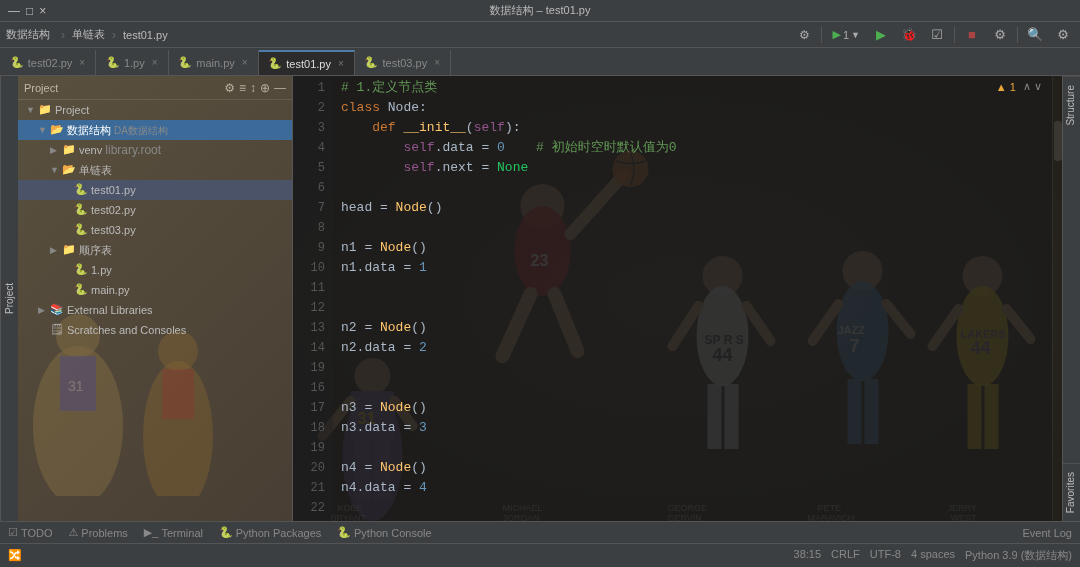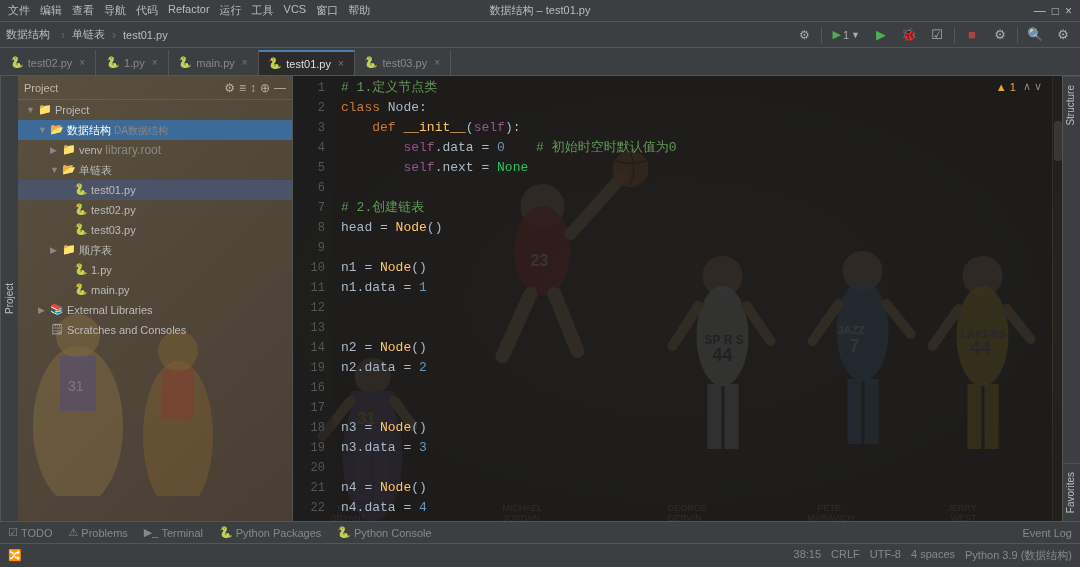--- a/index.html
+++ b/index.html
@@ -286,33 +286,20 @@
       z-index: 10;
       display: flex;
       align-items: center;
       gap: 3px;
     }
   </style>
 </head>
 <body>
 
 <div id="title-bar">
-  <div class="menu-items">
-    <span>文件</span>
-    <span>编辑</span>
-    <span>查看</span>
-    <span>导航</span>
-    <span>代码</span>
-    <span>Refactor</span>
-    <span>运行</span>
-    <span>工具</span>
-    <span>VCS</span>
-    <span>窗口</span>
-    <span>帮助</span>
-  </div>
   <span class="title-center">数据结构 – test01.py</span>
   <div class="window-controls">
     <span>—</span>
     <span>□</span>
     <span>×</span>
   </div>
 </div>
 
 <div id="toolbar-row">
   <div style="display:flex;align-items:center;gap:3px;margin-right:auto;">
@@ -591,23 +578,20 @@
           <span class="var">    </span><span class="kw-def">def </span><span class="fn">__init__</span><span class="var">(</span><span class="kw-self">self</span><span class="var">):</span>
         </div>
         <div class="code-line">
           <span class="var">        </span><span class="kw-self">self</span><span class="var">.data = </span><span class="kw-num">0</span><span class="var">    </span><span class="cmt"># 初始时空时默认值为0</span>
         </div>
         <div class="code-line">
           <span class="var">        </span><span class="kw-self">self</span><span class="var">.next = </span><span class="kw-none">None</span>
         </div>
         <div class="code-line">&nbsp;</div>
         <div class="code-line">
-          <span class="cmt"># 2.创建链表</span>
-        </div>
-        <div class="code-line">
           <span class="var">head = </span><span class="fn">Node</span><span class="var">()</span>
         </div>
         <div class="code-line">&nbsp;</div>
         <div class="code-line">
           <span class="var">n1 = </span><span class="fn">Node</span><span class="var">()</span>
         </div>
         <div class="code-line">
           <span class="var">n1.data </span><span class="op">= </span><span class="kw-num">1</span>
         </div>
         <div class="code-line">&nbsp;</div>

